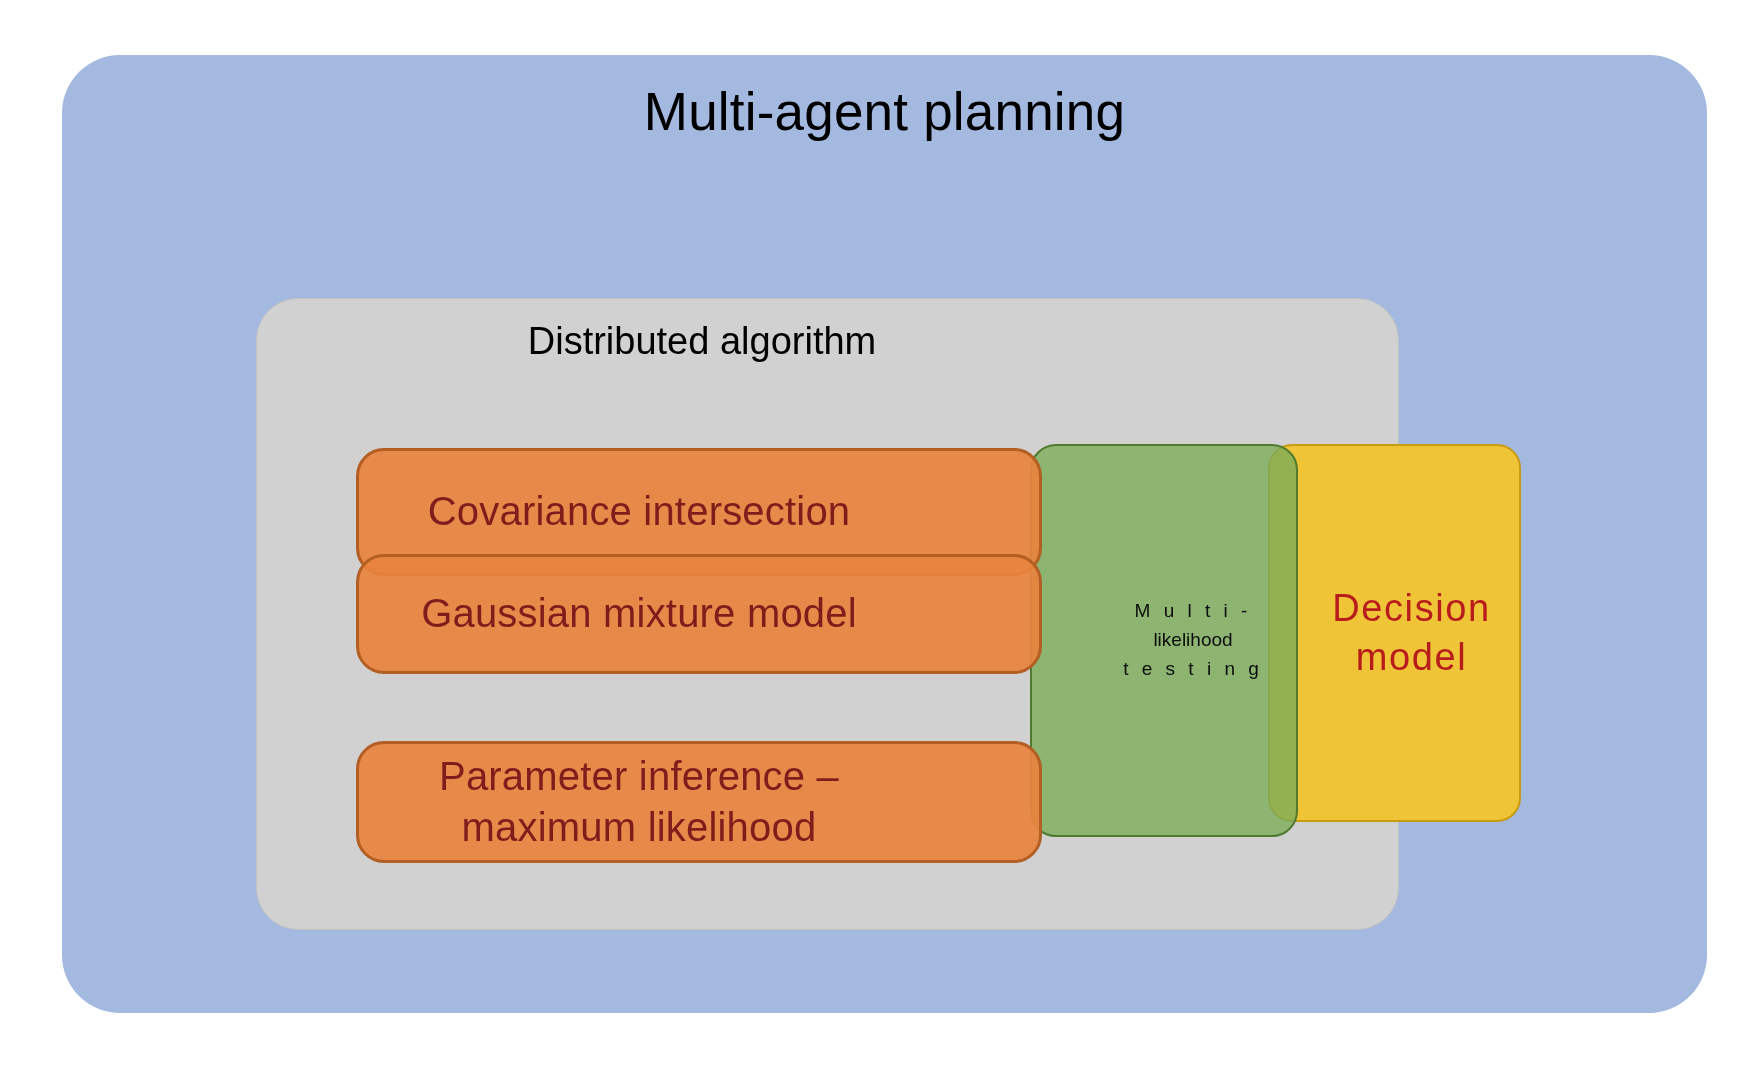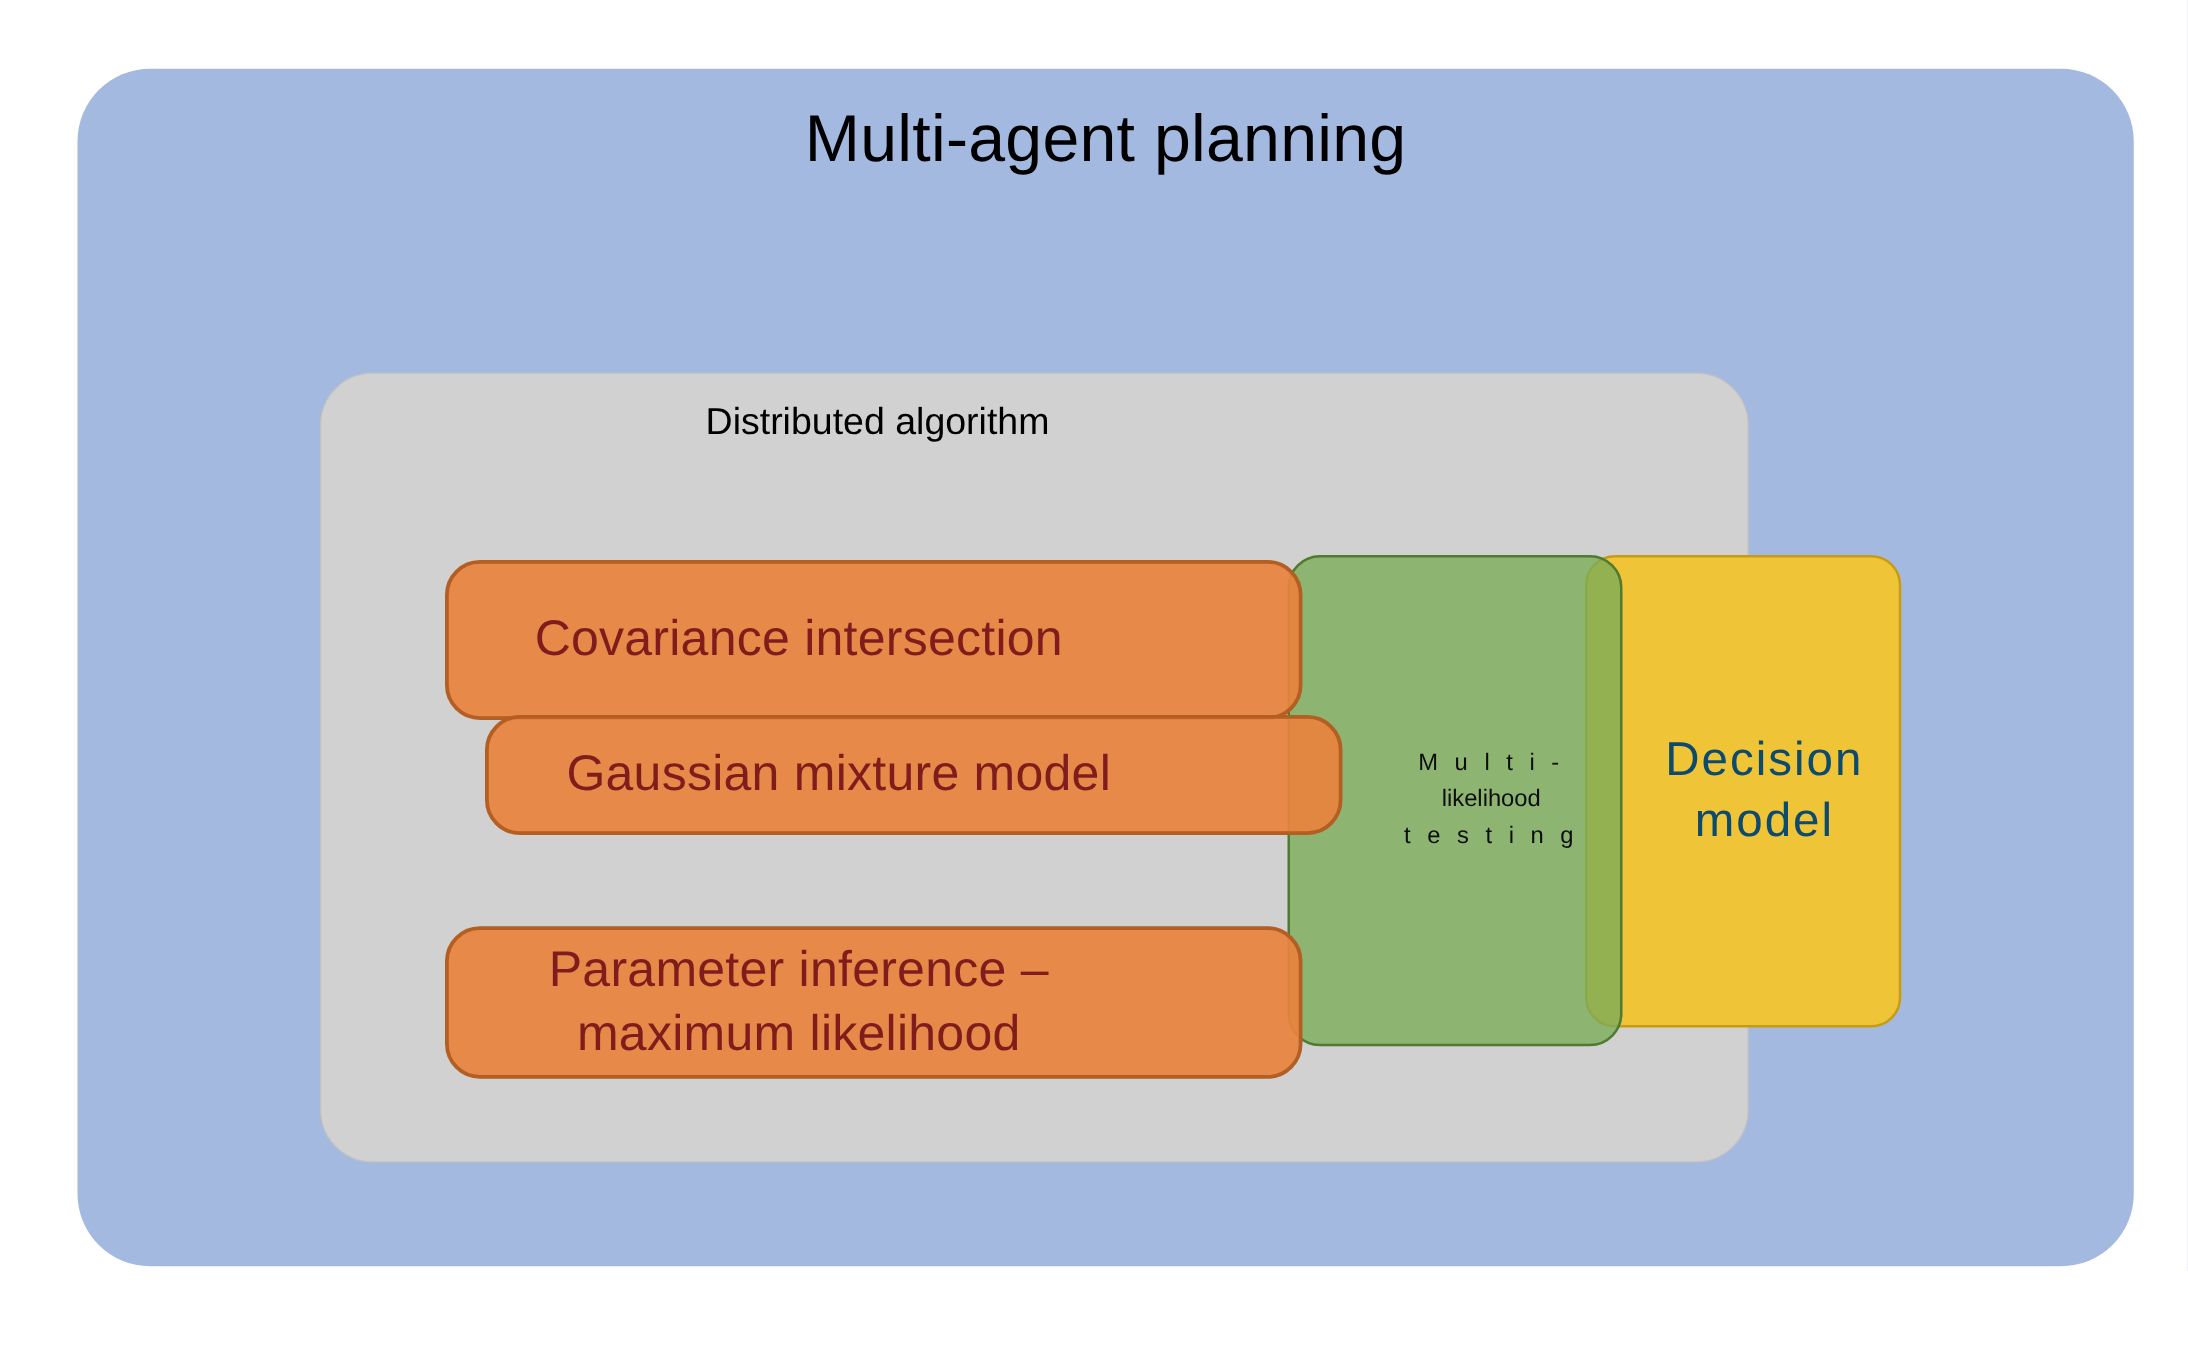--- a/index.html
+++ b/index.html
@@ -53,21 +53,21 @@
     border: 1px solid #c2c2c2;
     border-radius: 42px;
     box-sizing: border-box;
   }
   .gray-title {
     position: absolute;
     left: 0;
     top: 22px;
     width: 890px;
     text-align: center;
-    font-size: 30px;
+    font-size: 38px;
     color: #000000;
     line-height: 1.1;
     white-space: nowrap;
   }
 
   
   .yellow-box {
     position: absolute;
     left: 1268px;
     top: 444px;
@@ -76,21 +76,21 @@
     background: #efc436;
     border: 2px solid #c79c13;
     border-radius: 24px;
     box-sizing: border-box;
     display: flex;
     align-items: center;
     justify-content: center;
   }
   .yellow-label {
     font-size: 38px;
-    color: #0c4a6e;
+    color: #b91c1c;
     text-align: center;
     line-height: 1.28;
     letter-spacing: 1.6px;
     padding-left: 34px;
   }
 
   
   .green-box {
     position: absolute;
     left: 1030px;
@@ -125,21 +125,21 @@
     width: 686px;
     background: rgba(231, 131, 62, 0.93);
     border: 3px solid #b35e22;
     border-radius: 28px;
     box-sizing: border-box;
     display: flex;
     align-items: center;
     justify-content: center;
   }
   .orange-box.row1 { top: 448px; height: 128px; }
-  .orange-box.row2 { top: 572px; height: 96px; margin-left: 32px; }
+  .orange-box.row2 { top: 554px; height: 120px; }
   .orange-box.row3 { top: 700px; height: 122px; margin-top: 41px; }
 
   .orange-label {
     font-size: 40px;
     color: #7f1d1d;
     text-align: center;
     line-height: 1.28;
     letter-spacing: 0.2px;
     padding-right: 120px;
   }

